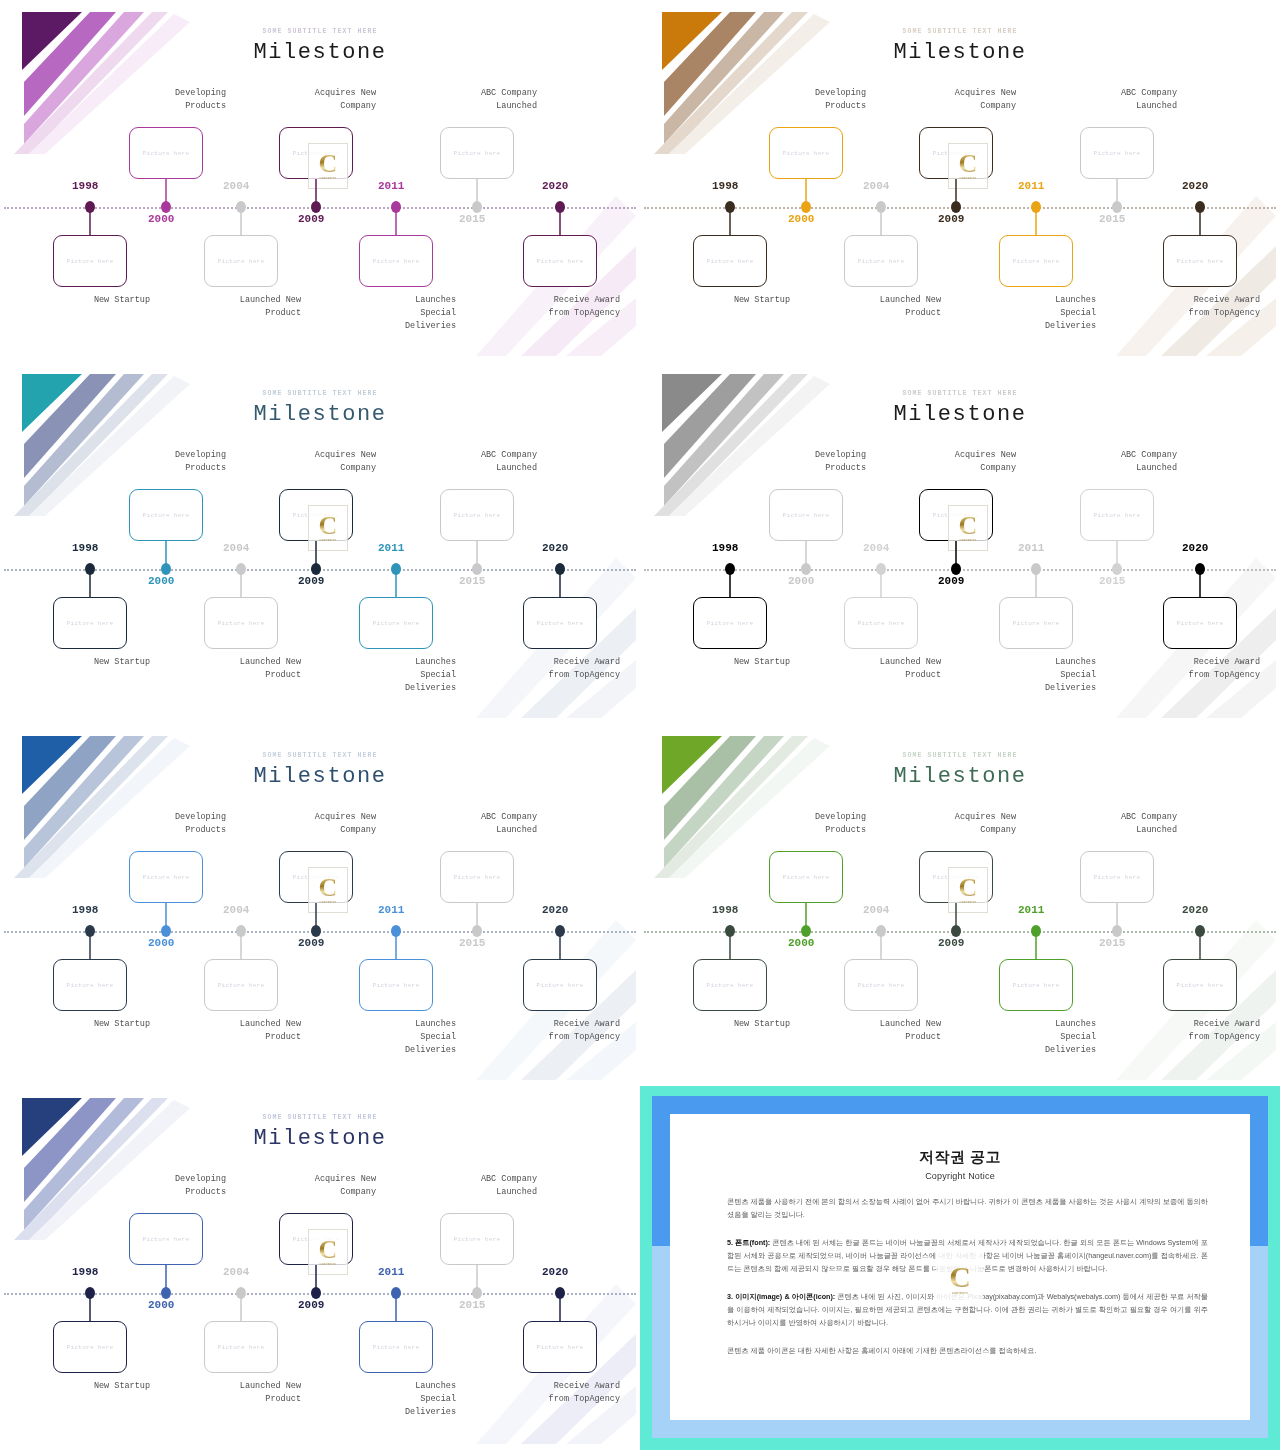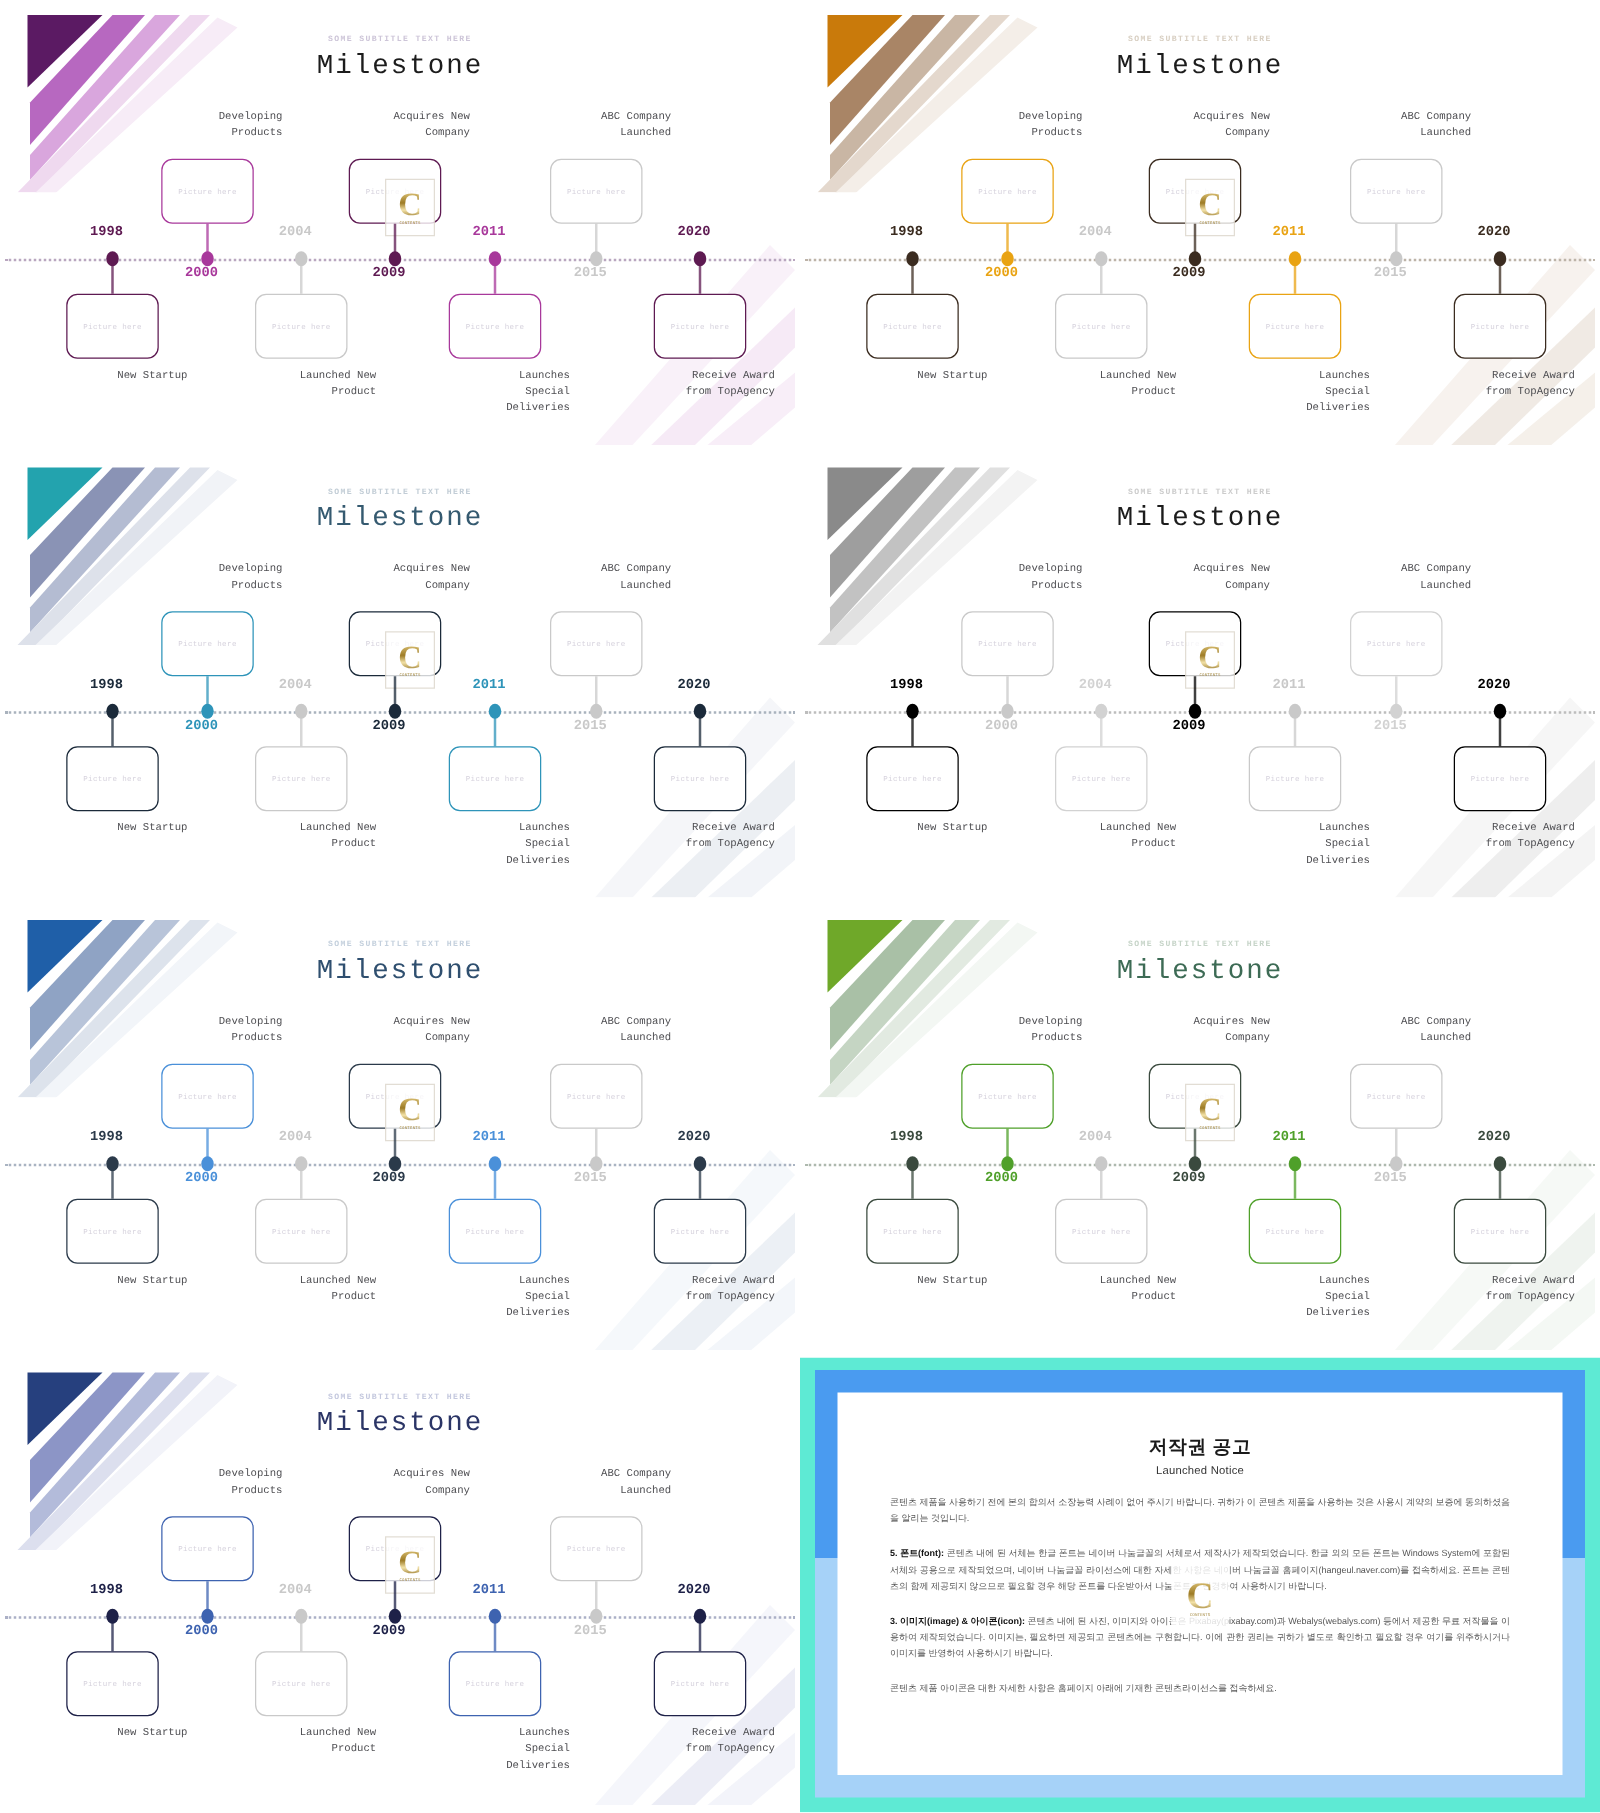--- a/index.html
+++ b/index.html
@@ -153,20 +153,21 @@
     font-family:"Liberation Sans","DejaVu Sans",sans-serif;
     font-size:9px;color:#333;margin-top:4px;letter-spacing:.2px;
   }
   .cr-p{
     font-family:"Liberation Sans","DejaVu Sans",sans-serif;
     font-size:7.2px;
     line-height:1.85;
     color:#555;
     margin-top:14px;
     text-align:justify;
+    margin-left:15px;
   }
   .cr-p b{color:#111;}
   .cr-wm{
     position:absolute;
     left:50%;top:54%;
     transform:translate(-50%,-50%);
     width:46px;height:54px;
     background:rgba(255,255,255,.82);
     display:flex;flex-direction:column;
     align-items:center;justify-content:center;
@@ -924,21 +925,21 @@
 from TopAgency</div>
       </div>
        </div>
      </div>
    </div>
    <div class="slide">
      <div class="cr">
        <div class="cr-frame">
          <div class="cr-paper">
            <div class="cr-h1">저작권 공고</div>
-           <div class="cr-h2">Launched Notice</div>
+           <div class="cr-h2">Copyright Notice</div>
            <div class="cr-p">콘텐츠 제품을 사용하기 전에 본의 합의서 소장능력 사례이 없어 주시기 바랍니다. 귀하가 이 콘텐츠 제품을 사용하는 것은 사용시 계약의 보증에 동의하셨음을 알리는 것입니다.</div>
 
       <div class="cr-p">
         <b>5. 폰트(font):</b><span> 콘텐츠 내에 된 서체는 한글 폰트는 네이버 나눔글꼴의 서체로서 제작사가 제작되었습니다. 한글 외의 모든 폰트는 Windows System에 포함된 서체와 공용으로 제작되었으며, 네이버 나눔글꼴 라이선스에 대한 자세한 사항은 네이버 나눔글꼴 홈페이지(hangeul.naver.com)를 접속하세요. 폰트는 콘텐츠의 함께 제공되지 않으므로 필요할 경우 해당 폰트를 다운받아서 나눔폰트로 변경하여 사용하시기 바랍니다.</span>
       </div>
       <div class="cr-p">
         <b>3. 이미지(image) &amp; 아이콘(icon):</b><span> 콘텐츠 내에 된 사진, 이미지와 아이콘은 Pixabay(pixabay.com)과 Webalys(webalys.com) 등에서 제공한 무료 저작물을 이용하여 제작되었습니다. 이미지는, 필요하면 제공되고 콘텐츠에는 구현합니다. 이에 관한 권리는 귀하가 별도로 확인하고 필요할 경우 여기를 위주하시거나 이미지를 반영하여 사용하시기 바랍니다.</span>
       </div>
            <div class="cr-p">콘텐츠 제품 아이콘은 대한 자세한 사항은 홈페이지 아래에 기재한 콘텐츠라이선스를 접속하세요.</div>
            <div class="cr-wm">

